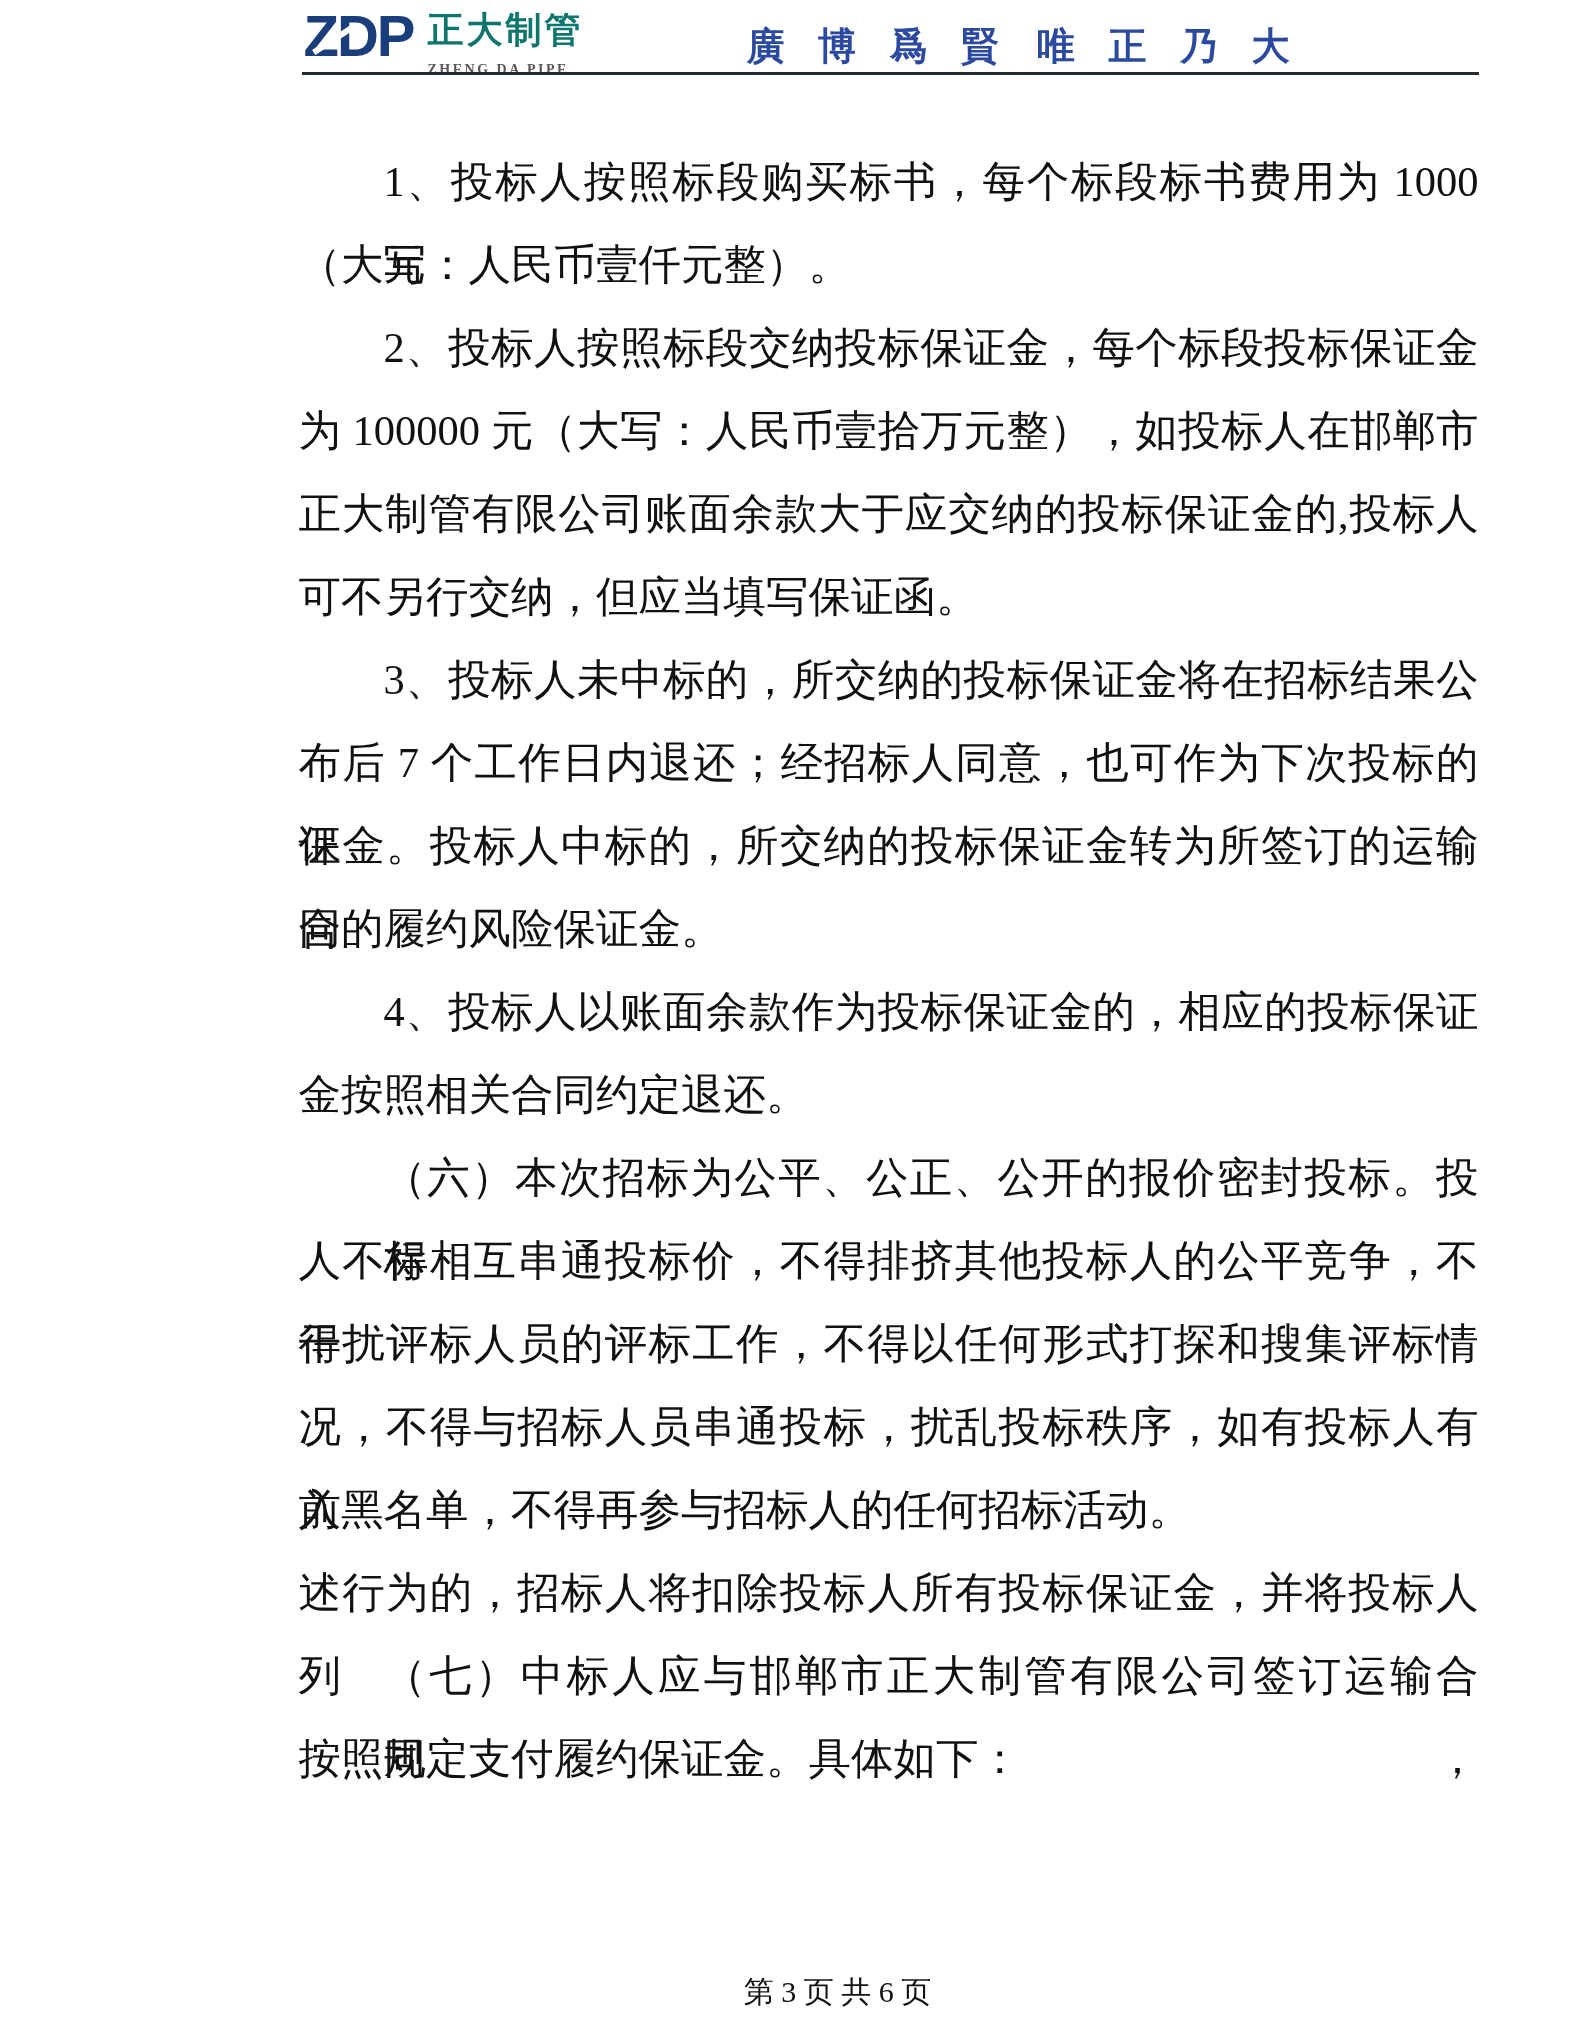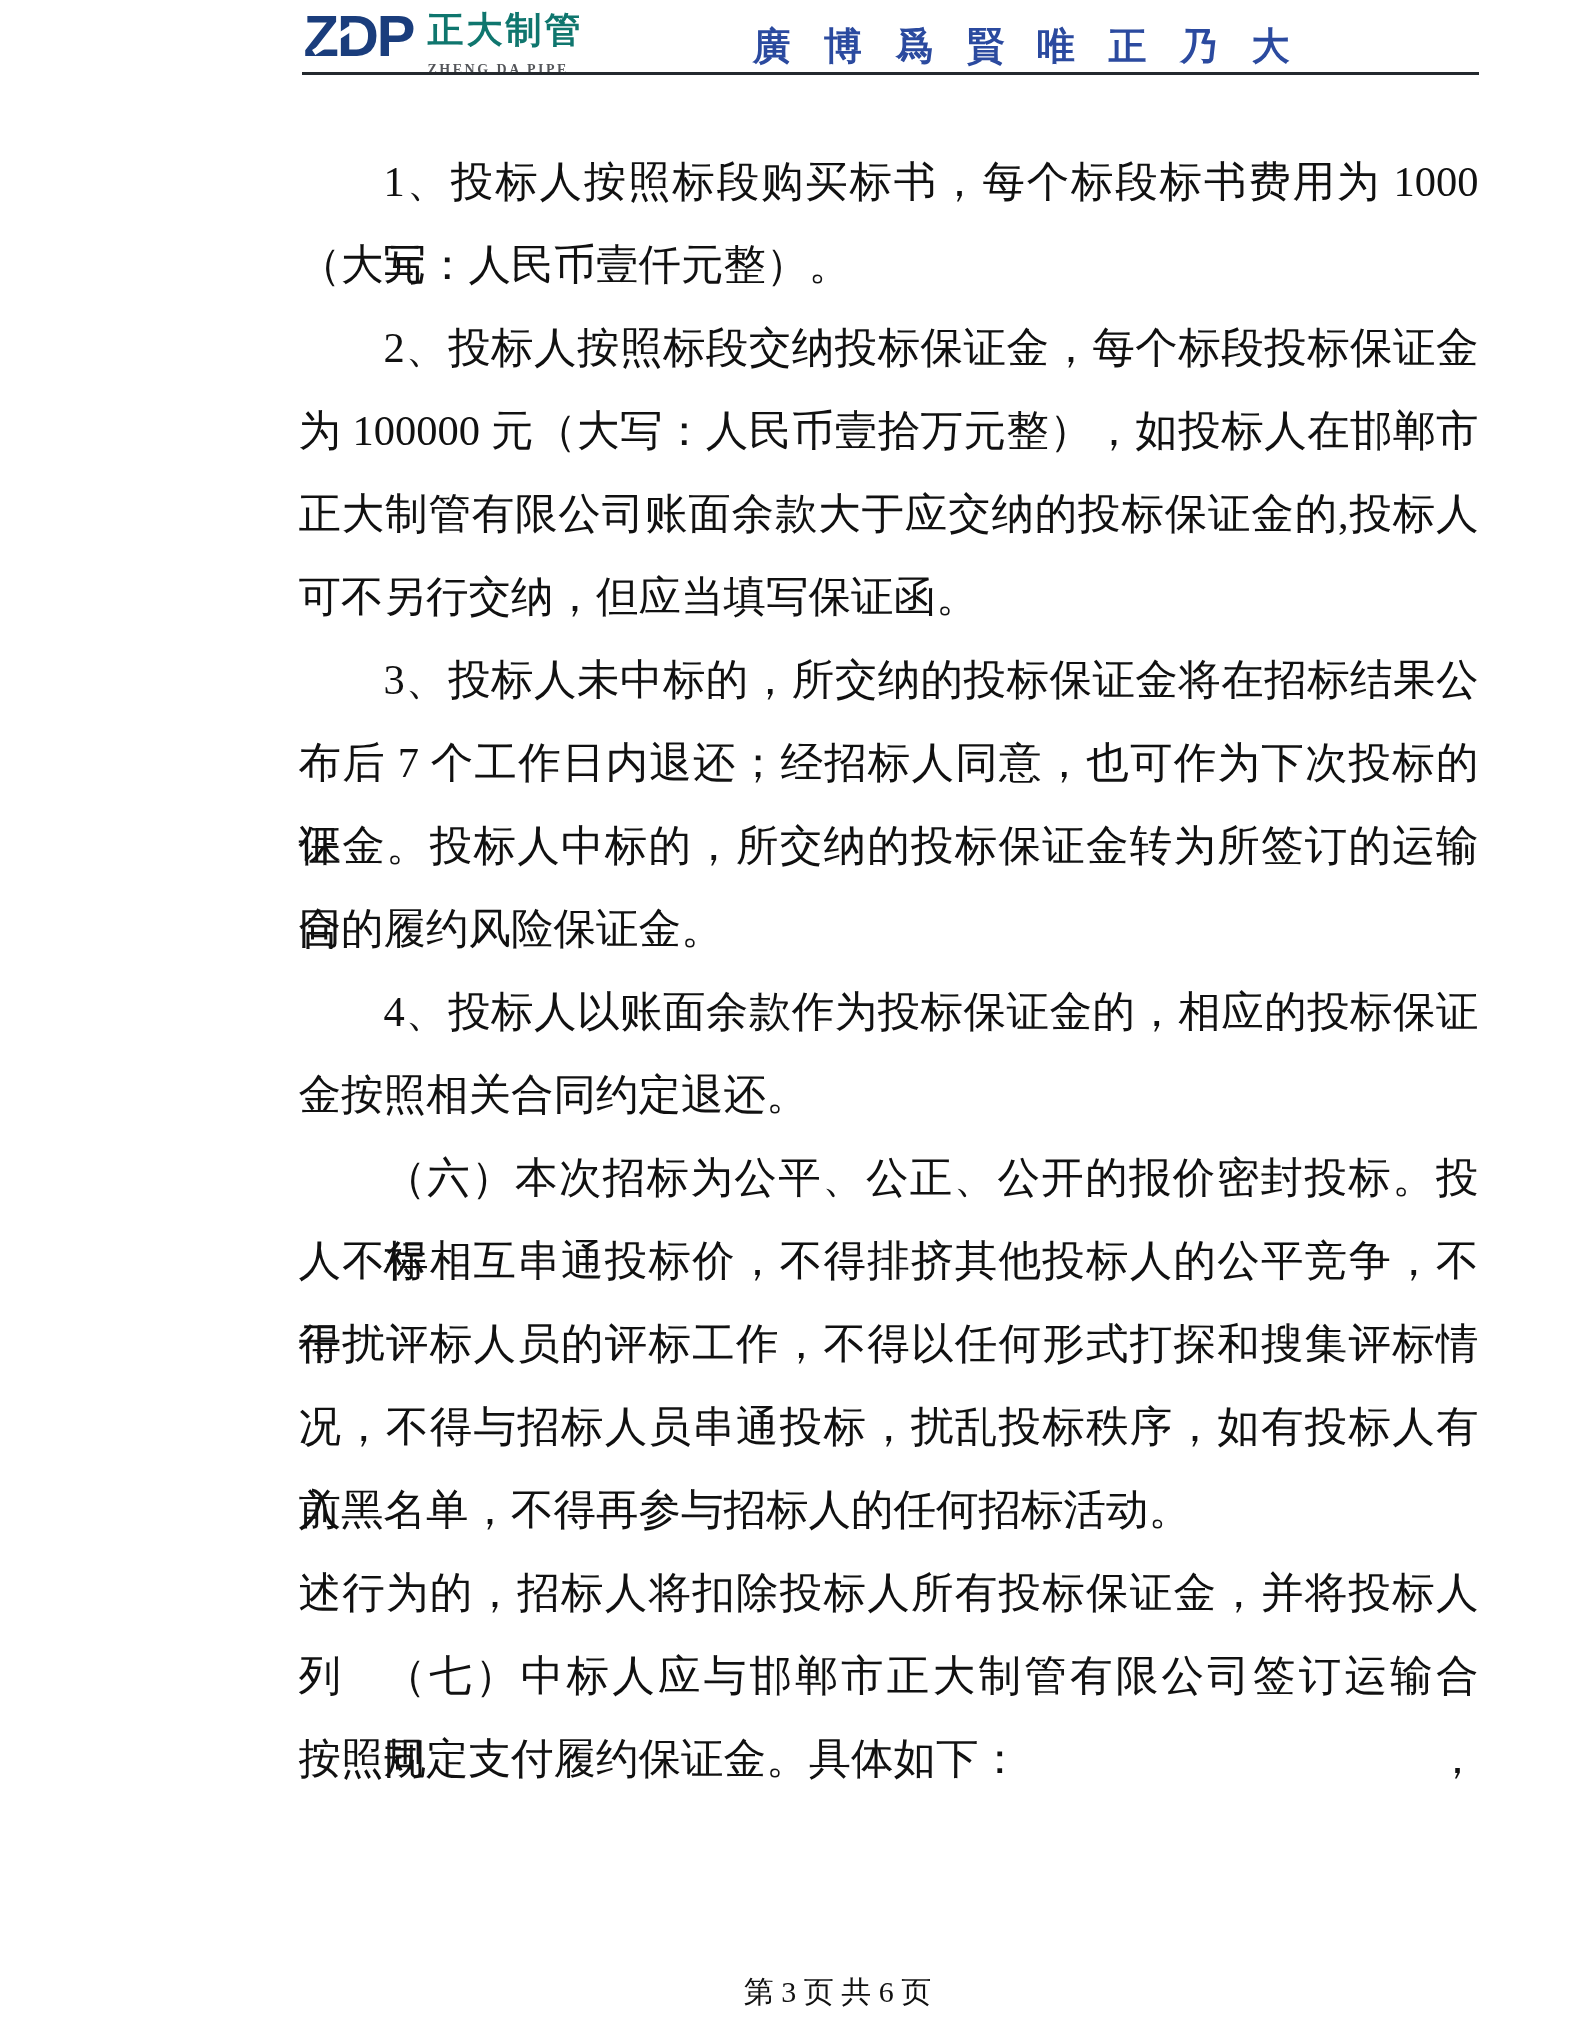--- a/index.html
+++ b/index.html
@@ -54,21 +54,21 @@
     letter-spacing: 2.5px;
     color: #54565a;
     margin-top: 14px;
     white-space: nowrap;
   }
 
   .slogan {
     position: absolute;
     right: 197px; top: 26px;
     display: flex;
-    gap: 20px;
+    gap: 26px;
     font-family: "Liberation Serif", "DejaVu Serif", serif;
     font-weight: 700;
     font-size: 38px;
     line-height: 40px;
     letter-spacing: 12px;
     color: #2b4a9f;
     white-space: nowrap;
   }
 
   .header-rule {

